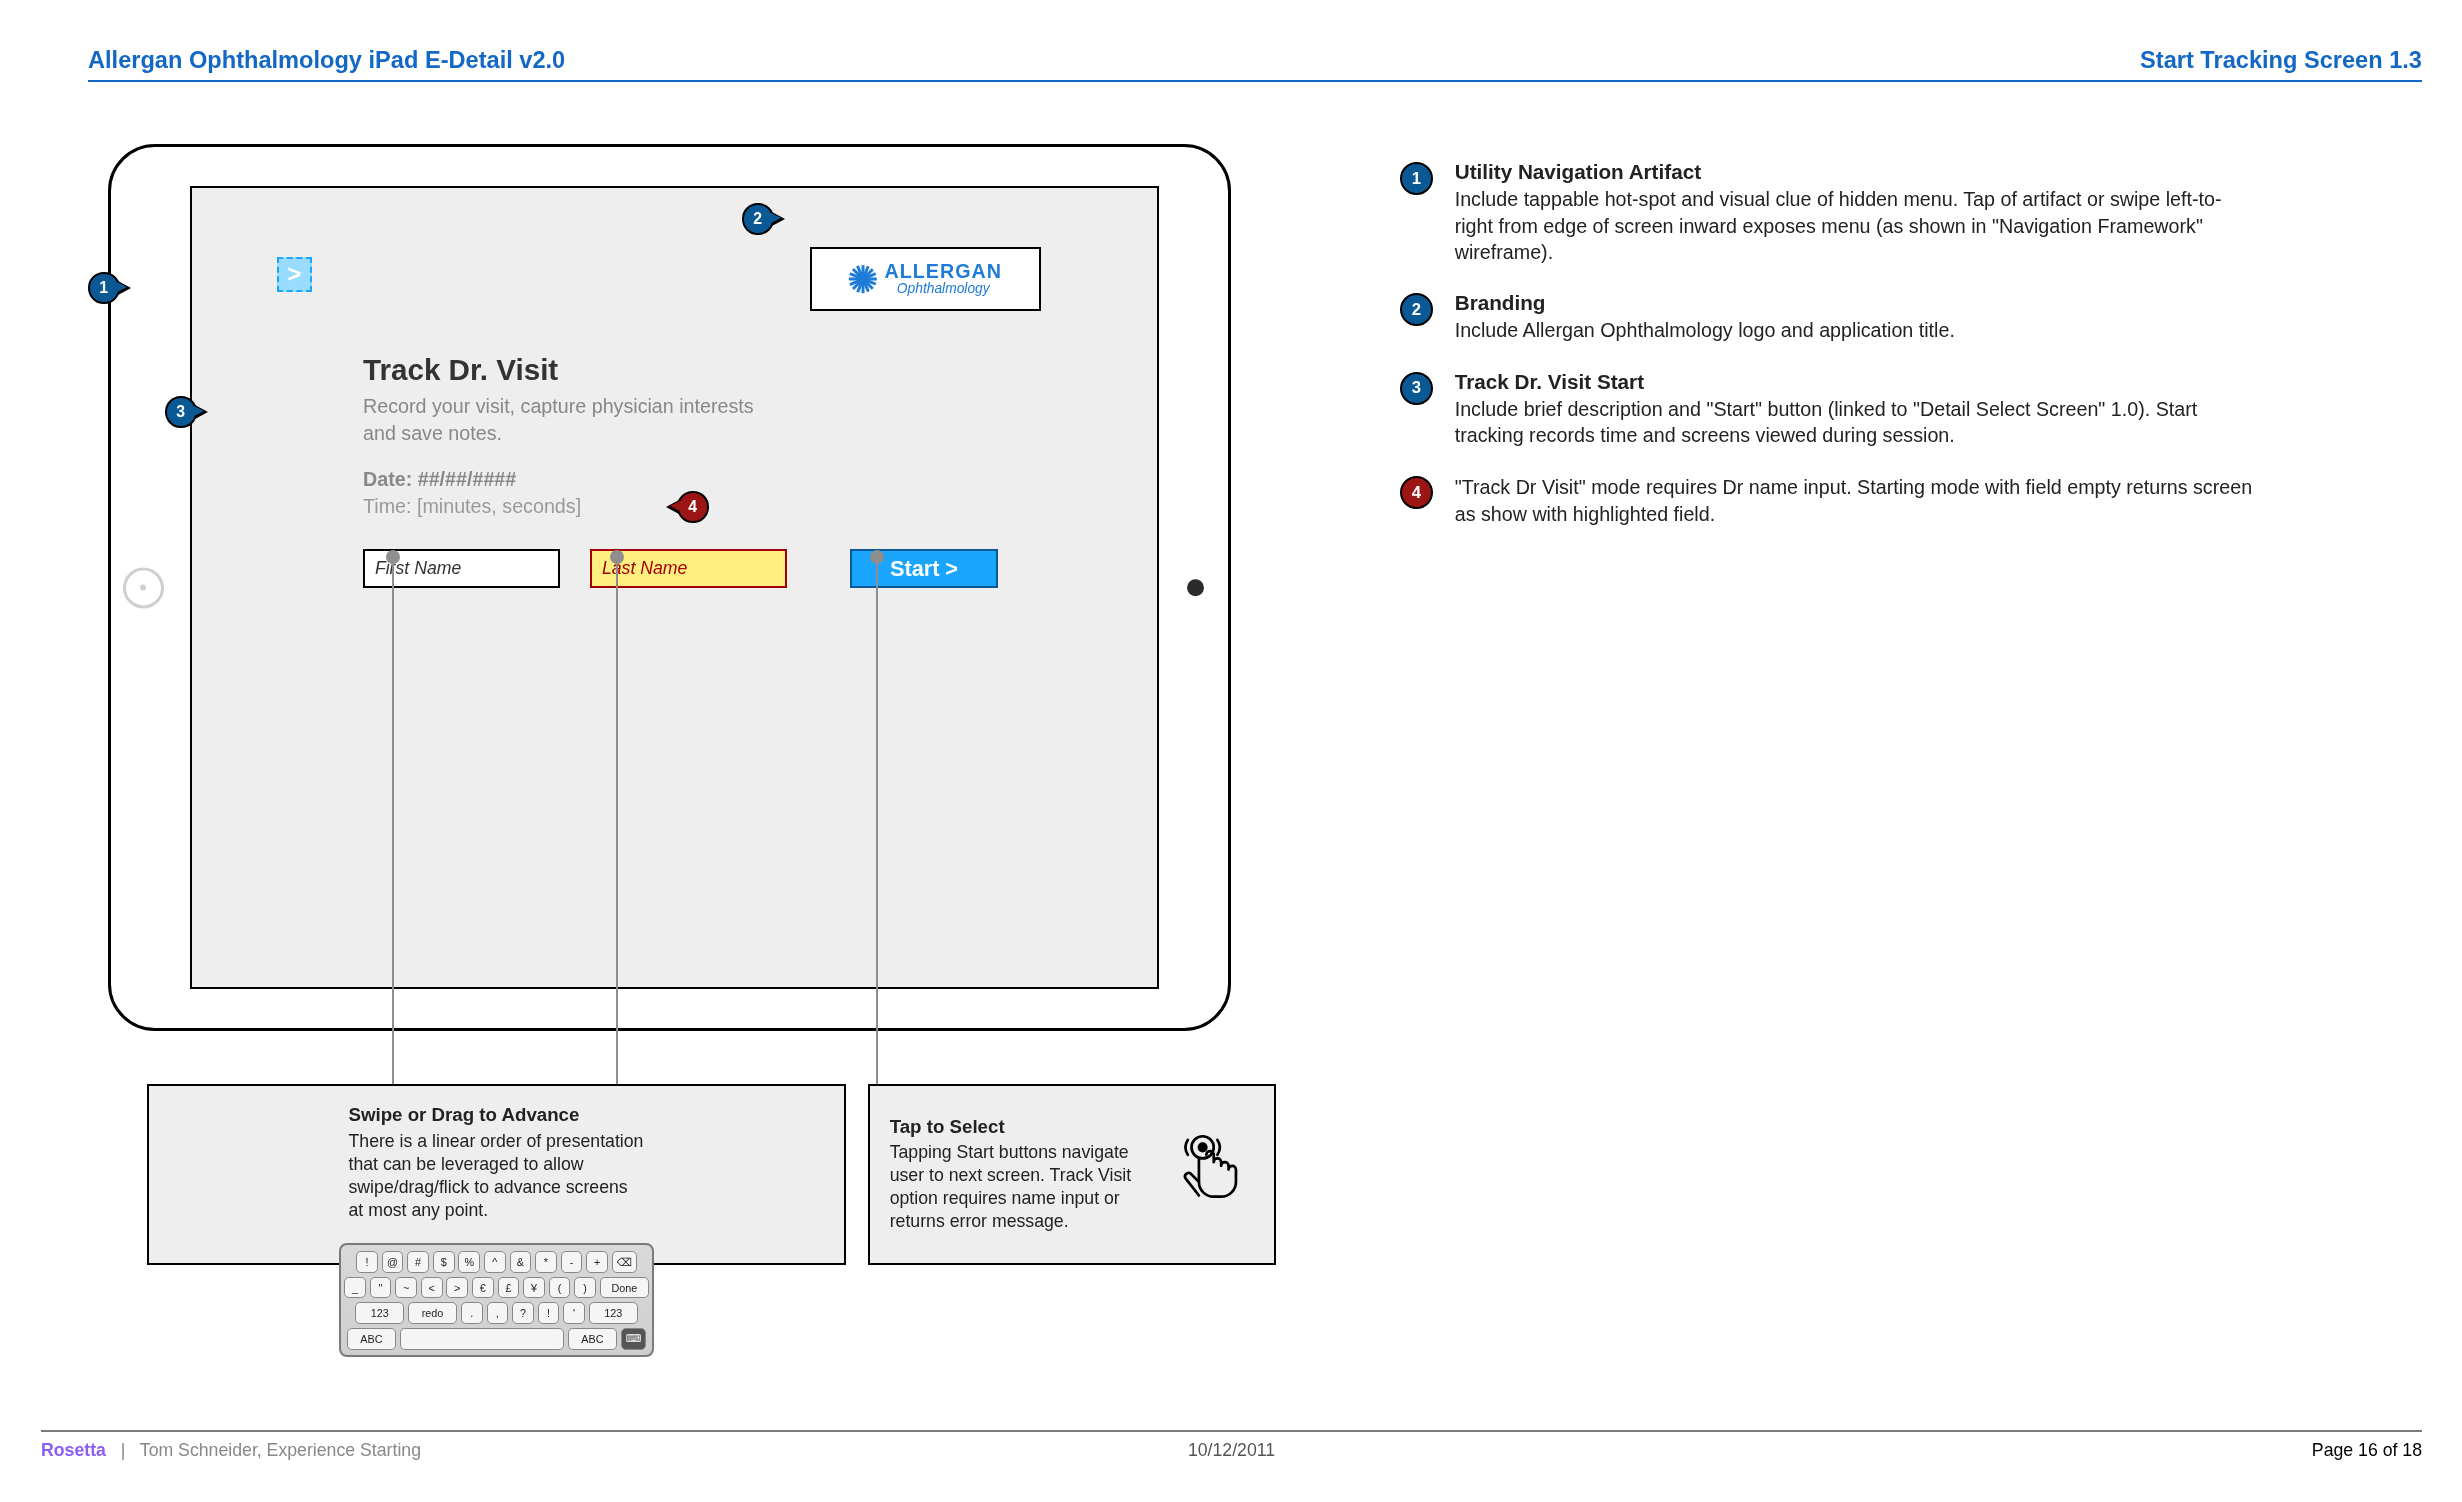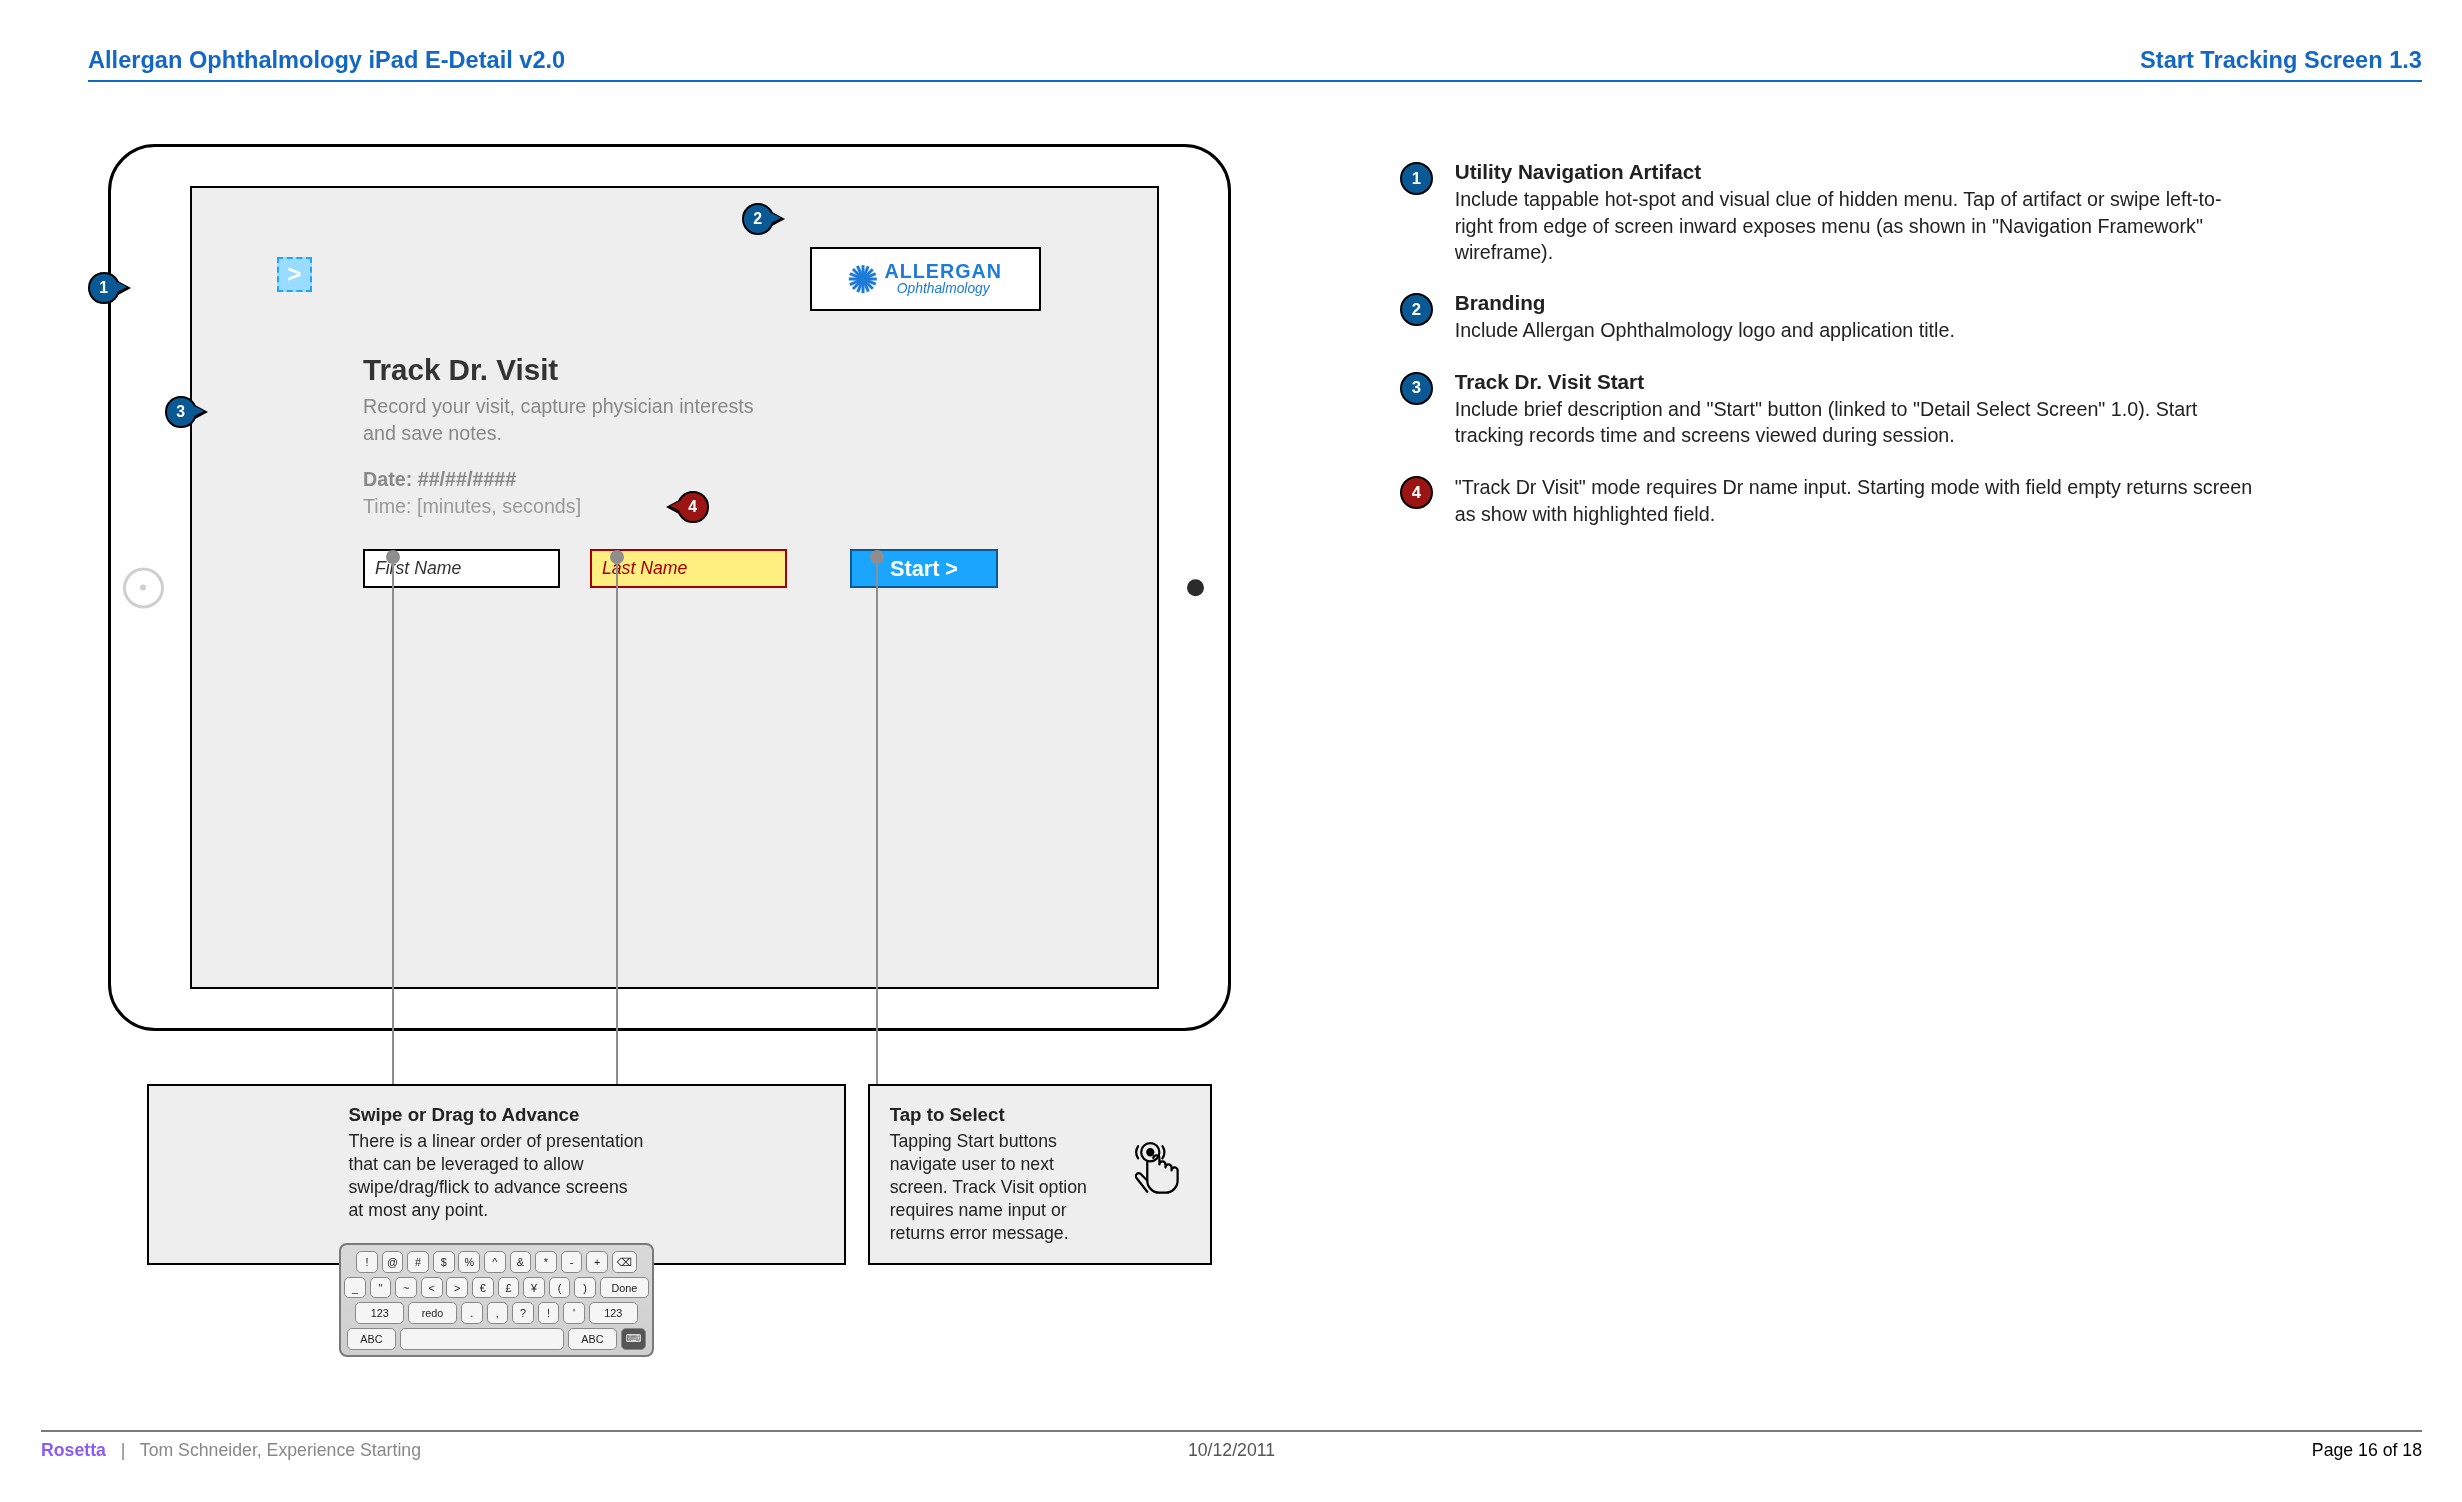--- a/index.html
+++ b/index.html
@@ -194,21 +194,21 @@
 
   
   .anno-box {
     position:absolute; border:2px solid #000; background:#eeeeee;
     padding:17.7px 19.7px;
   }
   .anno-box .h { font-weight:bold; font-size:18.7px; margin-bottom:3.9px; }
   .anno-box .b { font-size:17.7px; line-height:1.3; color:#222; }
   .anno-box.a1 { left: 106px; top: 985px; width: 699px; height: 181px; display:flex; gap:21.7px; align-items:center;flex-direction:column;}
   .anno-box.a1 .txt { width: 296px; }
-  .anno-box.a2 { left: 827px; top: 985px; width: 344px; height: 181px; display:flex; gap:17.7px; align-items:center;}
+  .anno-box.a2 { left: 827px; top: 985px; width: 408px; height: 181px; display:flex; gap:17.7px; align-items:center;}
   .anno-box.a2 .txt { width: 266px; }
 
   
   .kbd {
     width: 315px; height: 126px;
     background: linear-gradient(#d9d9d9,#cfcfcf);
     border: 2px solid #7a7a7a; border-radius:7.9px;
     padding: 5.9px; display:flex; flex-direction:column; gap:3.9px;
     font-size:10.8px;
   }

